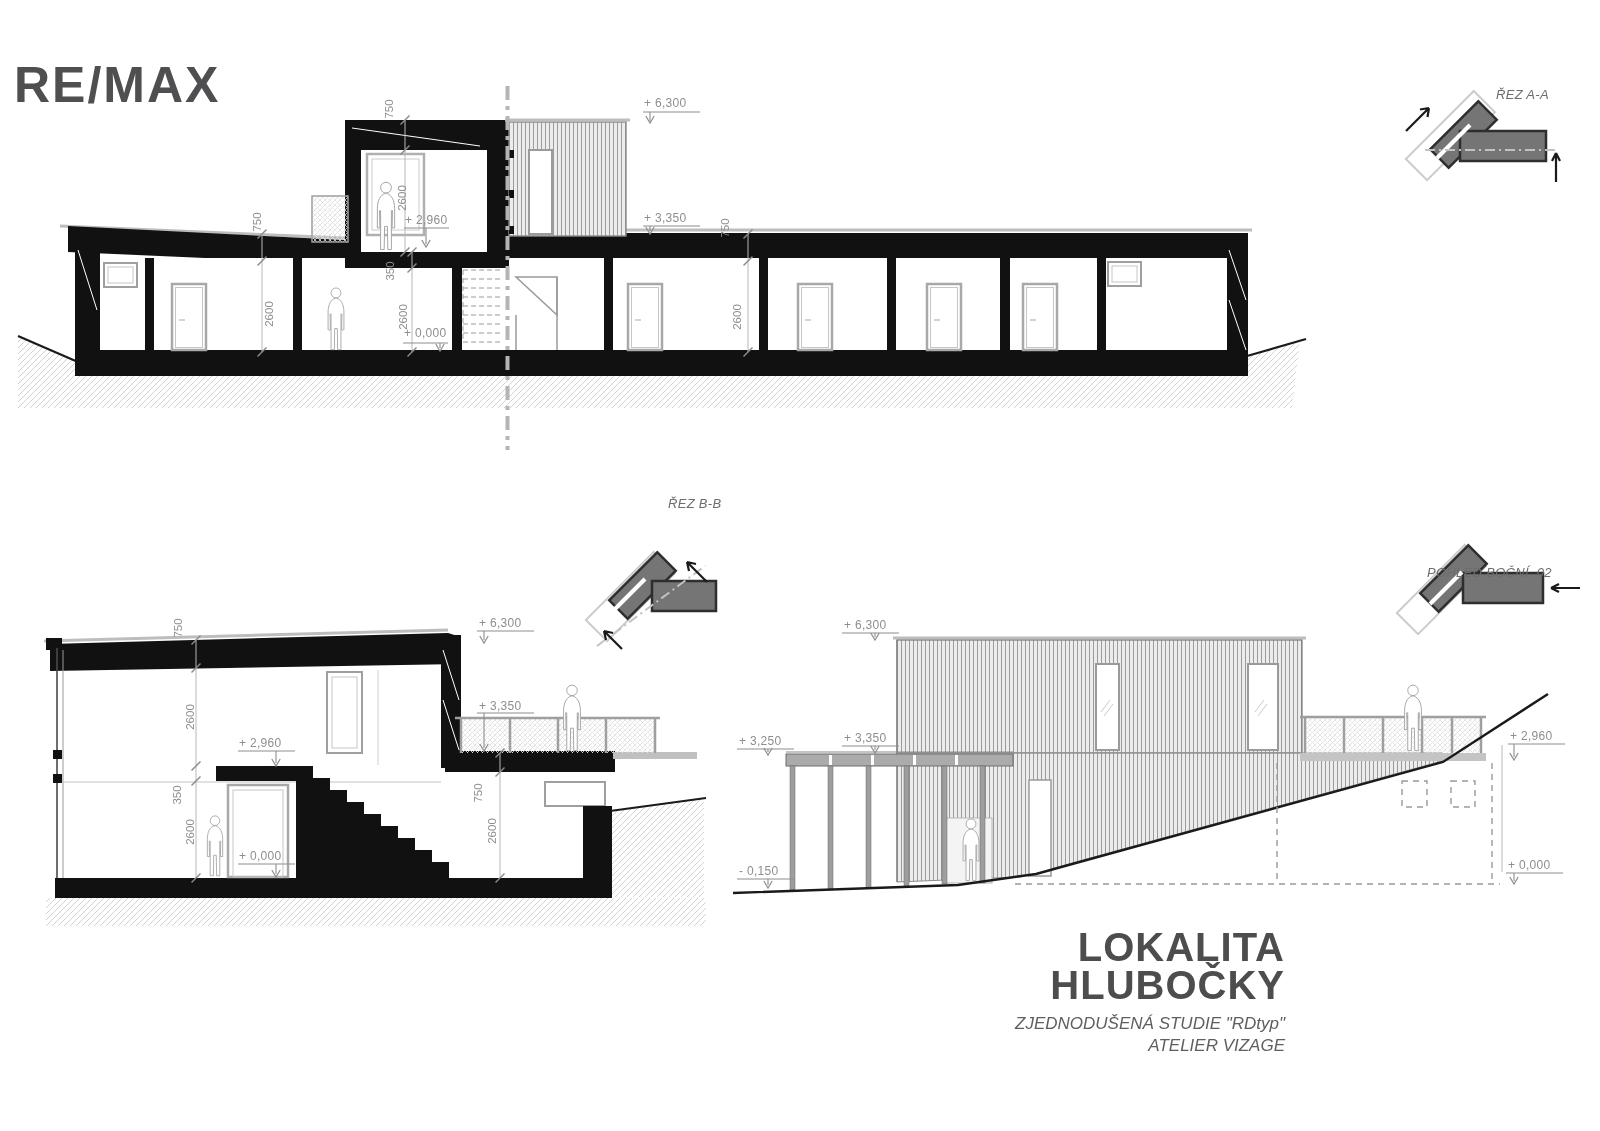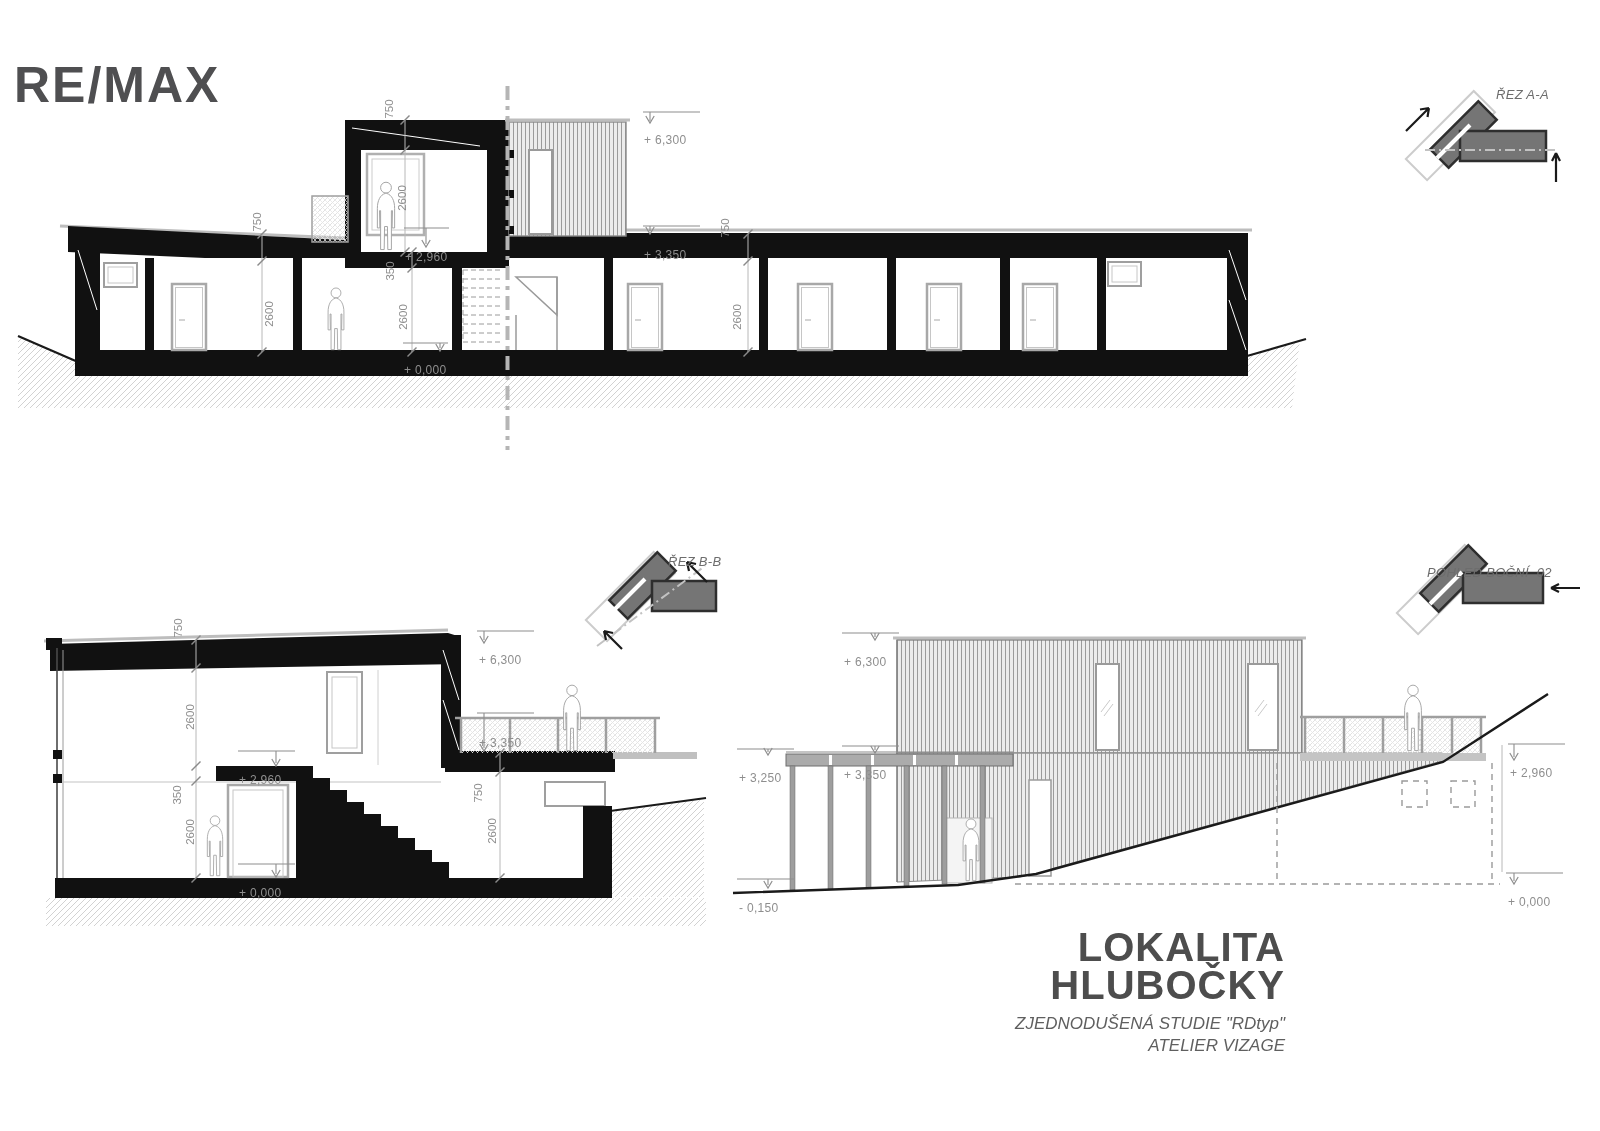--- a/index.html
+++ b/index.html
@@ -2,21 +2,21 @@
 <html><head>
 <meta charset="utf-8">
 <style>
   * { margin:0; padding:0; box-sizing:border-box; }
   html,body { background:#ffffff; }
   body { width:1600px; height:1131px; position:relative; font-family:"Liberation Sans", sans-serif; overflow:hidden; }
   .sheet { position:absolute; left:0; top:0; width:1333px; height:1131px; background:#ffffff; }
   svg.art { position:absolute; left:0; top:0; }
   .logo { position:absolute; left:14px; top:56px; font-size:50px; font-weight:800; color:#4f4f51; letter-spacing:2px; }
   .viewtitle { position:absolute; font-size:13px; font-weight:400; font-style:italic; color:#6d6d6d; letter-spacing:.3px; white-space:pre; }
-  .lvl { position:absolute; font-size:12px; color:#8e8e8e; letter-spacing:.3px; white-space:pre;margin-top:37px; }
+  .lvl { position:absolute; font-size:12px; color:#8e8e8e; letter-spacing:.3px; white-space:pre; }
   .dim { position:absolute; width:44px; height:12px; line-height:12px; text-align:center; font-size:11.5px; color:#8e8e8e; transform:rotate(-90deg); white-space:nowrap; }
   .titleblock { position:absolute; right:48px; top:928px; width:460px; text-align:right; }
   .tb-main { font-size:40px; font-weight:700; color:#4d4d4d; letter-spacing:1px; line-height:38px; }
   .tb-sub { font-size:17px; font-style:italic; color:#5f5f5f; line-height:22px; }
   .tb-sub.first { margin-top:9px; }
 </style>
 </head>
 <body>
 
 <div class="sheet">
@@ -347,21 +347,21 @@
     <line x1="1430" y1="604" x2="1462" y2="572" stroke="#ffffff" stroke-width="4"></line>
     <g stroke="#1a1a1a" stroke-width="2.2" fill="none">
       <path d="M1580,588 L1551,588 M1551,588 L1559,584 M1551,588 L1559,592"></path>
     </g>
   </g>
 </svg>
 
   <div class="logo">RE/MAX</div>
 
   <div class="viewtitle" style="left:1496px;top:87px;">ŘEZ A-A</div>
-  <div class="viewtitle" style="left:668px;top:554px;">ŘEZ B-B</div>
+  <div class="viewtitle" style="left:668px;top:496px;">ŘEZ B-B</div>
   <div class="viewtitle" style="left:1427px;top:526px;margin-top:39px;">POHLED BOČNÍ  02</div>
 
   <div class="lvl" style="left:644px;top:96px;">+ 6,300</div>
   <div class="lvl" style="left:405px;top:213px;">+ 2,960</div>
   <div class="lvl" style="left:644px;top:211px;">+ 3,350</div>
   <div class="lvl" style="left:404px;top:326px;">+ 0,000</div>
   <div class="dim" style="left:367px;top:103px;">750</div>
   <div class="dim" style="left:380px;top:192px;">2600</div>
   <div class="dim" style="left:235px;top:216px;">750</div>
   <div class="dim" style="left:247px;top:308px;">2600</div>

